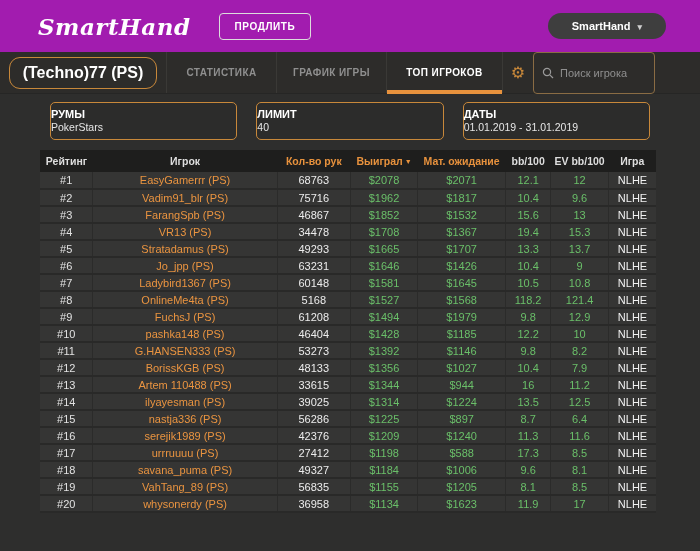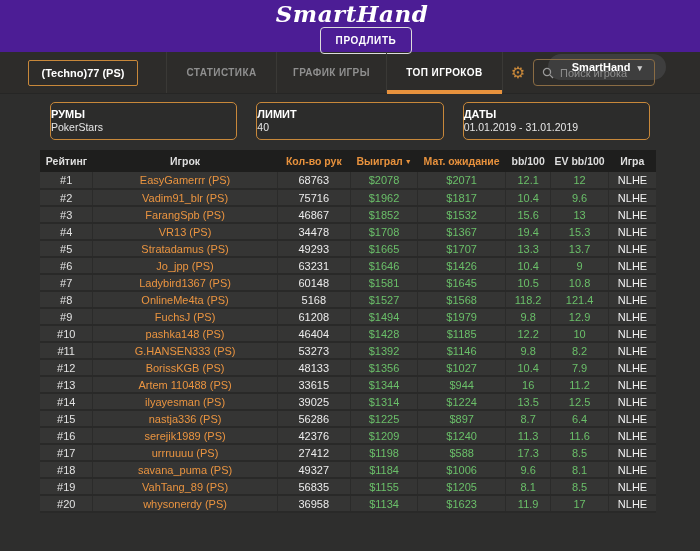--- a/index.html
+++ b/index.html
@@ -1,50 +1,50 @@
 <!DOCTYPE html>
 <html><head>
 <meta charset="utf-8">
 <style>
   * { margin:0; padding:0; box-sizing:border-box; }
   html,body { width:700px; height:551px; overflow:hidden; }
   body { background:#2e2e2d; font-family:"Liberation Sans", sans-serif; -webkit-font-smoothing:antialiased; }
 
   
-  .topbar { height:52px; background:#4c1d95; display:flex; align-items:center; padding:0 34px 0 38px;flex-direction:column; }
+  .topbar { height:52px; background:#a21caf; display:flex; align-items:center; padding:0 34px 0 38px; }
   .logo { font-family:"DejaVu Serif", serif; font-style:italic; font-weight:bold; font-size:23px;
           color:#ffffff; letter-spacing:.5px; white-space:nowrap; }
   .access-pill { position:relative; margin-left:22px; background:#575757; color:#fff; font-size:9.5px;
           font-weight:bold; padding:6px 11px; border-radius:4px; white-space:nowrap; }
   .access-pill::before { content:""; position:absolute; left:-5px; top:50%; margin-top:-5px;
           border-top:5px solid transparent; border-bottom:5px solid transparent; border-right:5px solid #575757; }
   .extend-btn { margin-left:28px; background:transparent; border:1px solid #dcdcdc; border-radius:4px;
           color:#fff; font-size:10px; font-weight:bold; letter-spacing:.6px; padding:7px 15px; cursor:pointer;
           font-family:"Liberation Sans", sans-serif; }
   .account-pill { margin-left:auto; background:#3e3e3e; border:none; border-radius:15px; color:#fff;
           font-size:11px; font-weight:bold; padding:7px 24px; cursor:pointer; display:flex; align-items:center; gap:7px;
           font-family:"Liberation Sans", sans-serif; }
   .chev { display:inline-block; font-size:9px; color:#cfcfcf; transform:translateY(1px); }
   .chev::after { content:"▾"; }
 
   
   .tabbar { height:42px; background:#2d2c2a; display:flex; align-items:stretch; border-bottom:1px solid #262625; }
   .player-cell { width:166px; display:flex; align-items:center; justify-content:center; }
-  .player-btn { border:1px solid #c8883a; border-radius:2px; background:transparent; color:#fff;
-          font-size:11px; font-weight:bold; padding:6px 13px; cursor:pointer; white-space:nowrap;
+  .player-btn { border:1px solid #c8883a; border-radius:11px; background:transparent; color:#fff;
+          font-size:16px; font-weight:bold; padding:6px 13px; cursor:pointer; white-space:nowrap;
           font-family:"Liberation Sans", sans-serif; }
   .tab { width:110px; display:flex; align-items:center; justify-content:center; color:#8f8f8f;
           font-size:10px; font-weight:bold; letter-spacing:.4px; border-left:1px solid #3a3936;
           cursor:pointer; position:relative; white-space:nowrap; }
   .tab.active { color:#ffffff; width:116px; }
   .tab.active::after { content:""; position:absolute; left:0; right:0; bottom:-1px; height:4px; background:#e8923d; }
   .tab-end-sep { border-left:1px solid #3a3936; }
   .gear { display:flex; align-items:center; justify-content:center; width:30px; color:#c8883a;
           font-family:"DejaVu Sans", sans-serif; font-size:16px; cursor:pointer; }
-  .search-box { align-self:center; display:flex; align-items:center; gap:6px; width:122px; height:27px;
+  .search-box { align-self:center; display:flex; align-items:center; gap:6px; width:122px; height:42px;
           border:1px solid #8a6c44; border-radius:4px; padding:0 8px; margin-right:42px; }
   .search-box svg { flex:0 0 auto; }
   .search-input { flex:1; min-width:0; background:transparent; border:none; outline:none; color:#ddd;
           font-size:11px; font-family:"Liberation Sans", sans-serif; }
   .search-input::placeholder { color:#8f8f8f; }
 
   
   .filters { display:flex; gap:19px; margin:8px 40px 0 40px; padding-left:10px; padding-right:10px; }
   .filter-btn { flex:1; border:1px solid #c8883a; border-radius:5px; background:#2c2c2b; text-align:left;
           padding:4px 0 5px 0; cursor:pointer; font-family:"Liberation Sans", sans-serif; }

